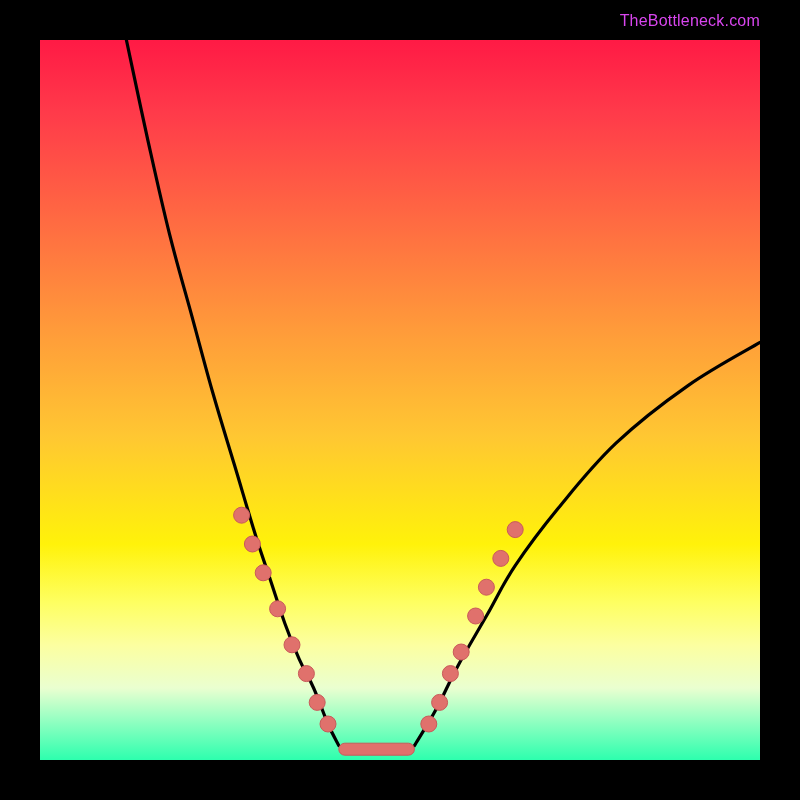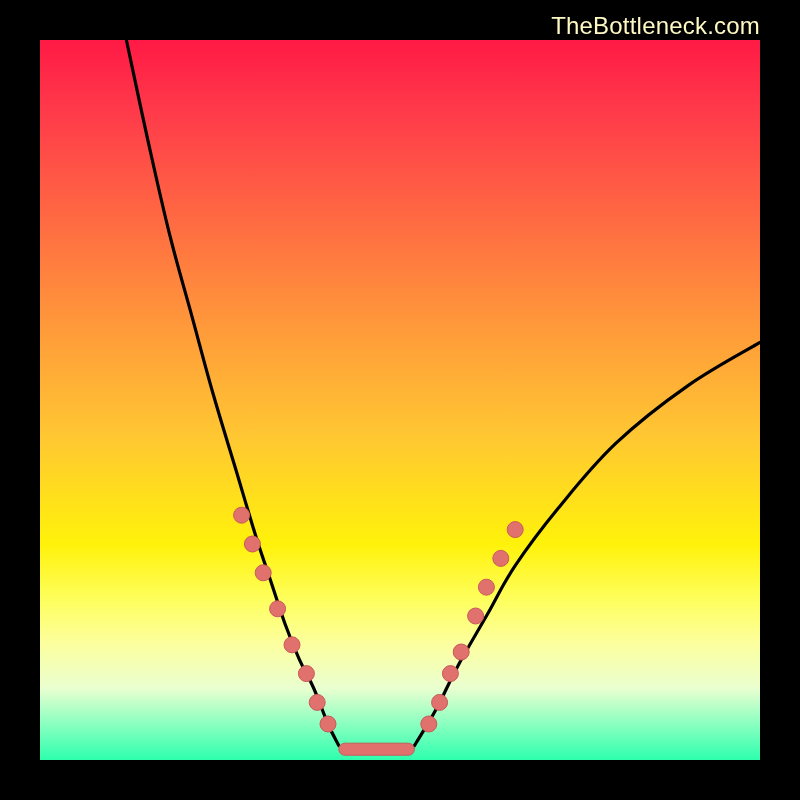--- a/index.html
+++ b/index.html
@@ -36,22 +36,22 @@
       #fcffa0 84%,
       #eaffd0 90%,
       #8affc0 95%,
       #2dffae 100%
     );
   }
   .attribution {
     position: absolute;
     top: 12px;
     right: 40px;
-    color: #fef9c3;
-    font-size: 24px;
+    color: #d946ef;
+    font-size: 16px;
     font-weight: 500;
     letter-spacing: 0.2px;
   }
   svg.curve {
     position: absolute;
     left: 0;
     top: 0;
     width: 720px;
     height: 720px;
     overflow: visible;

